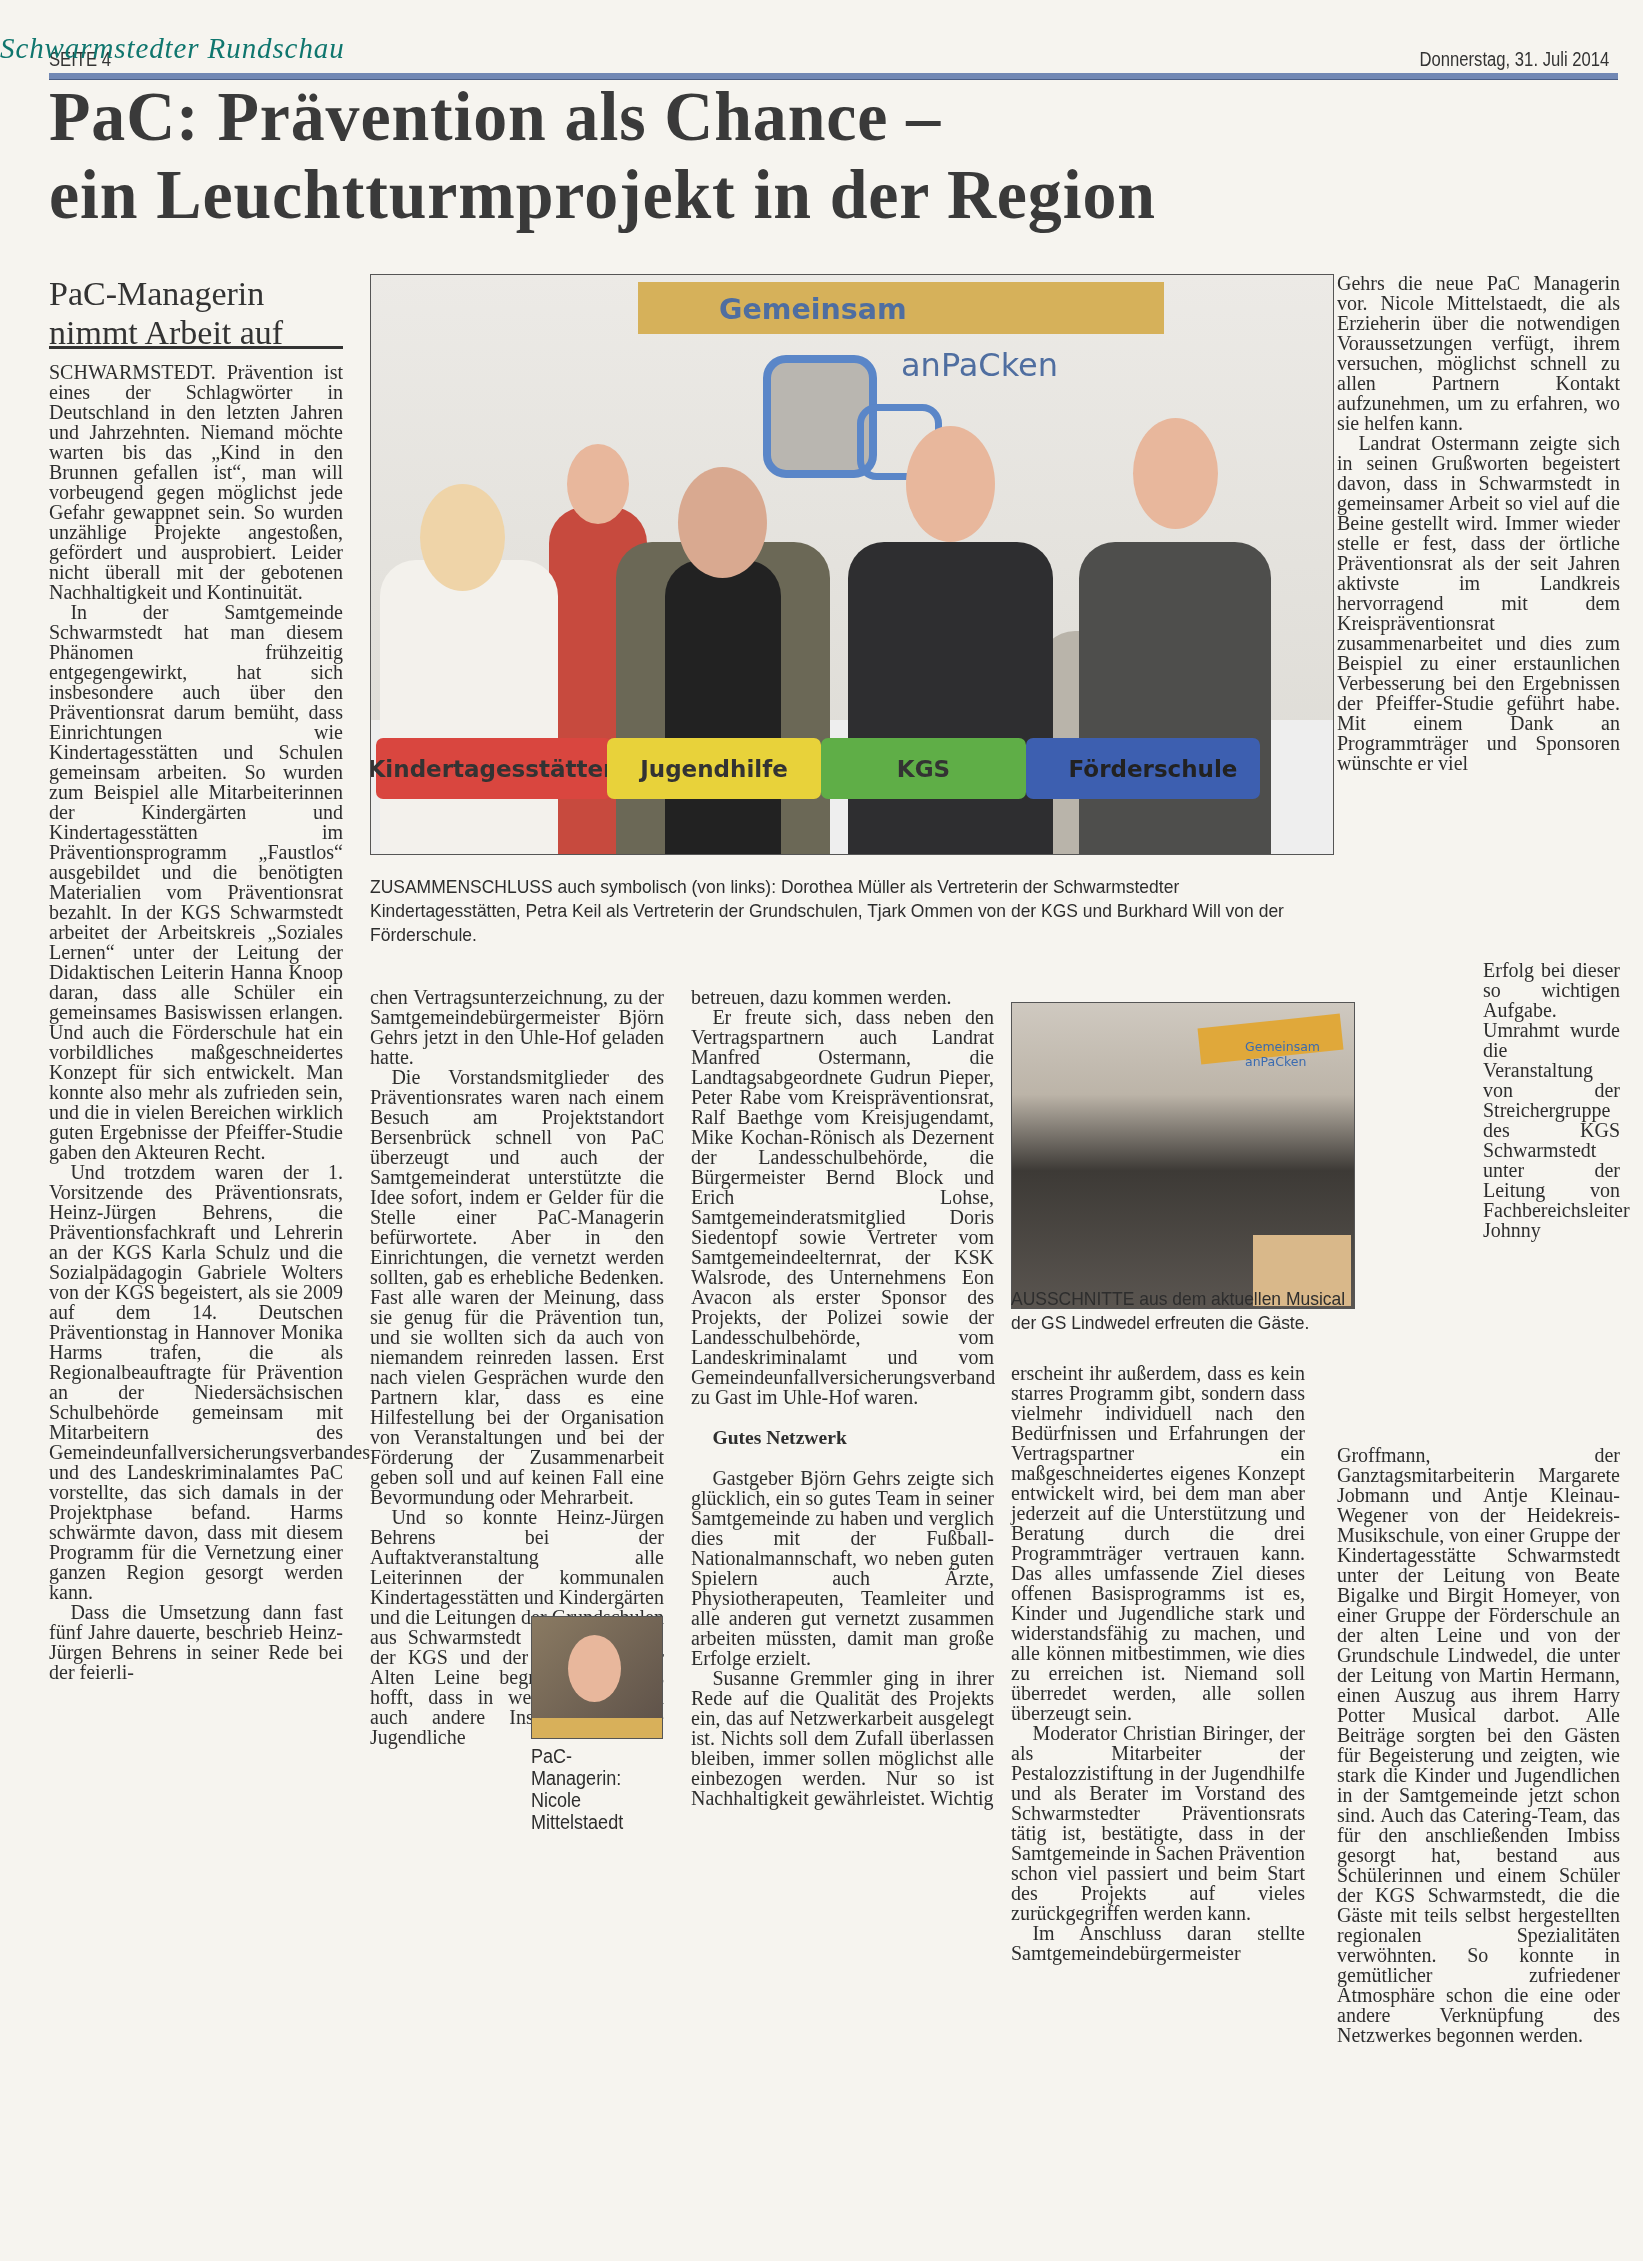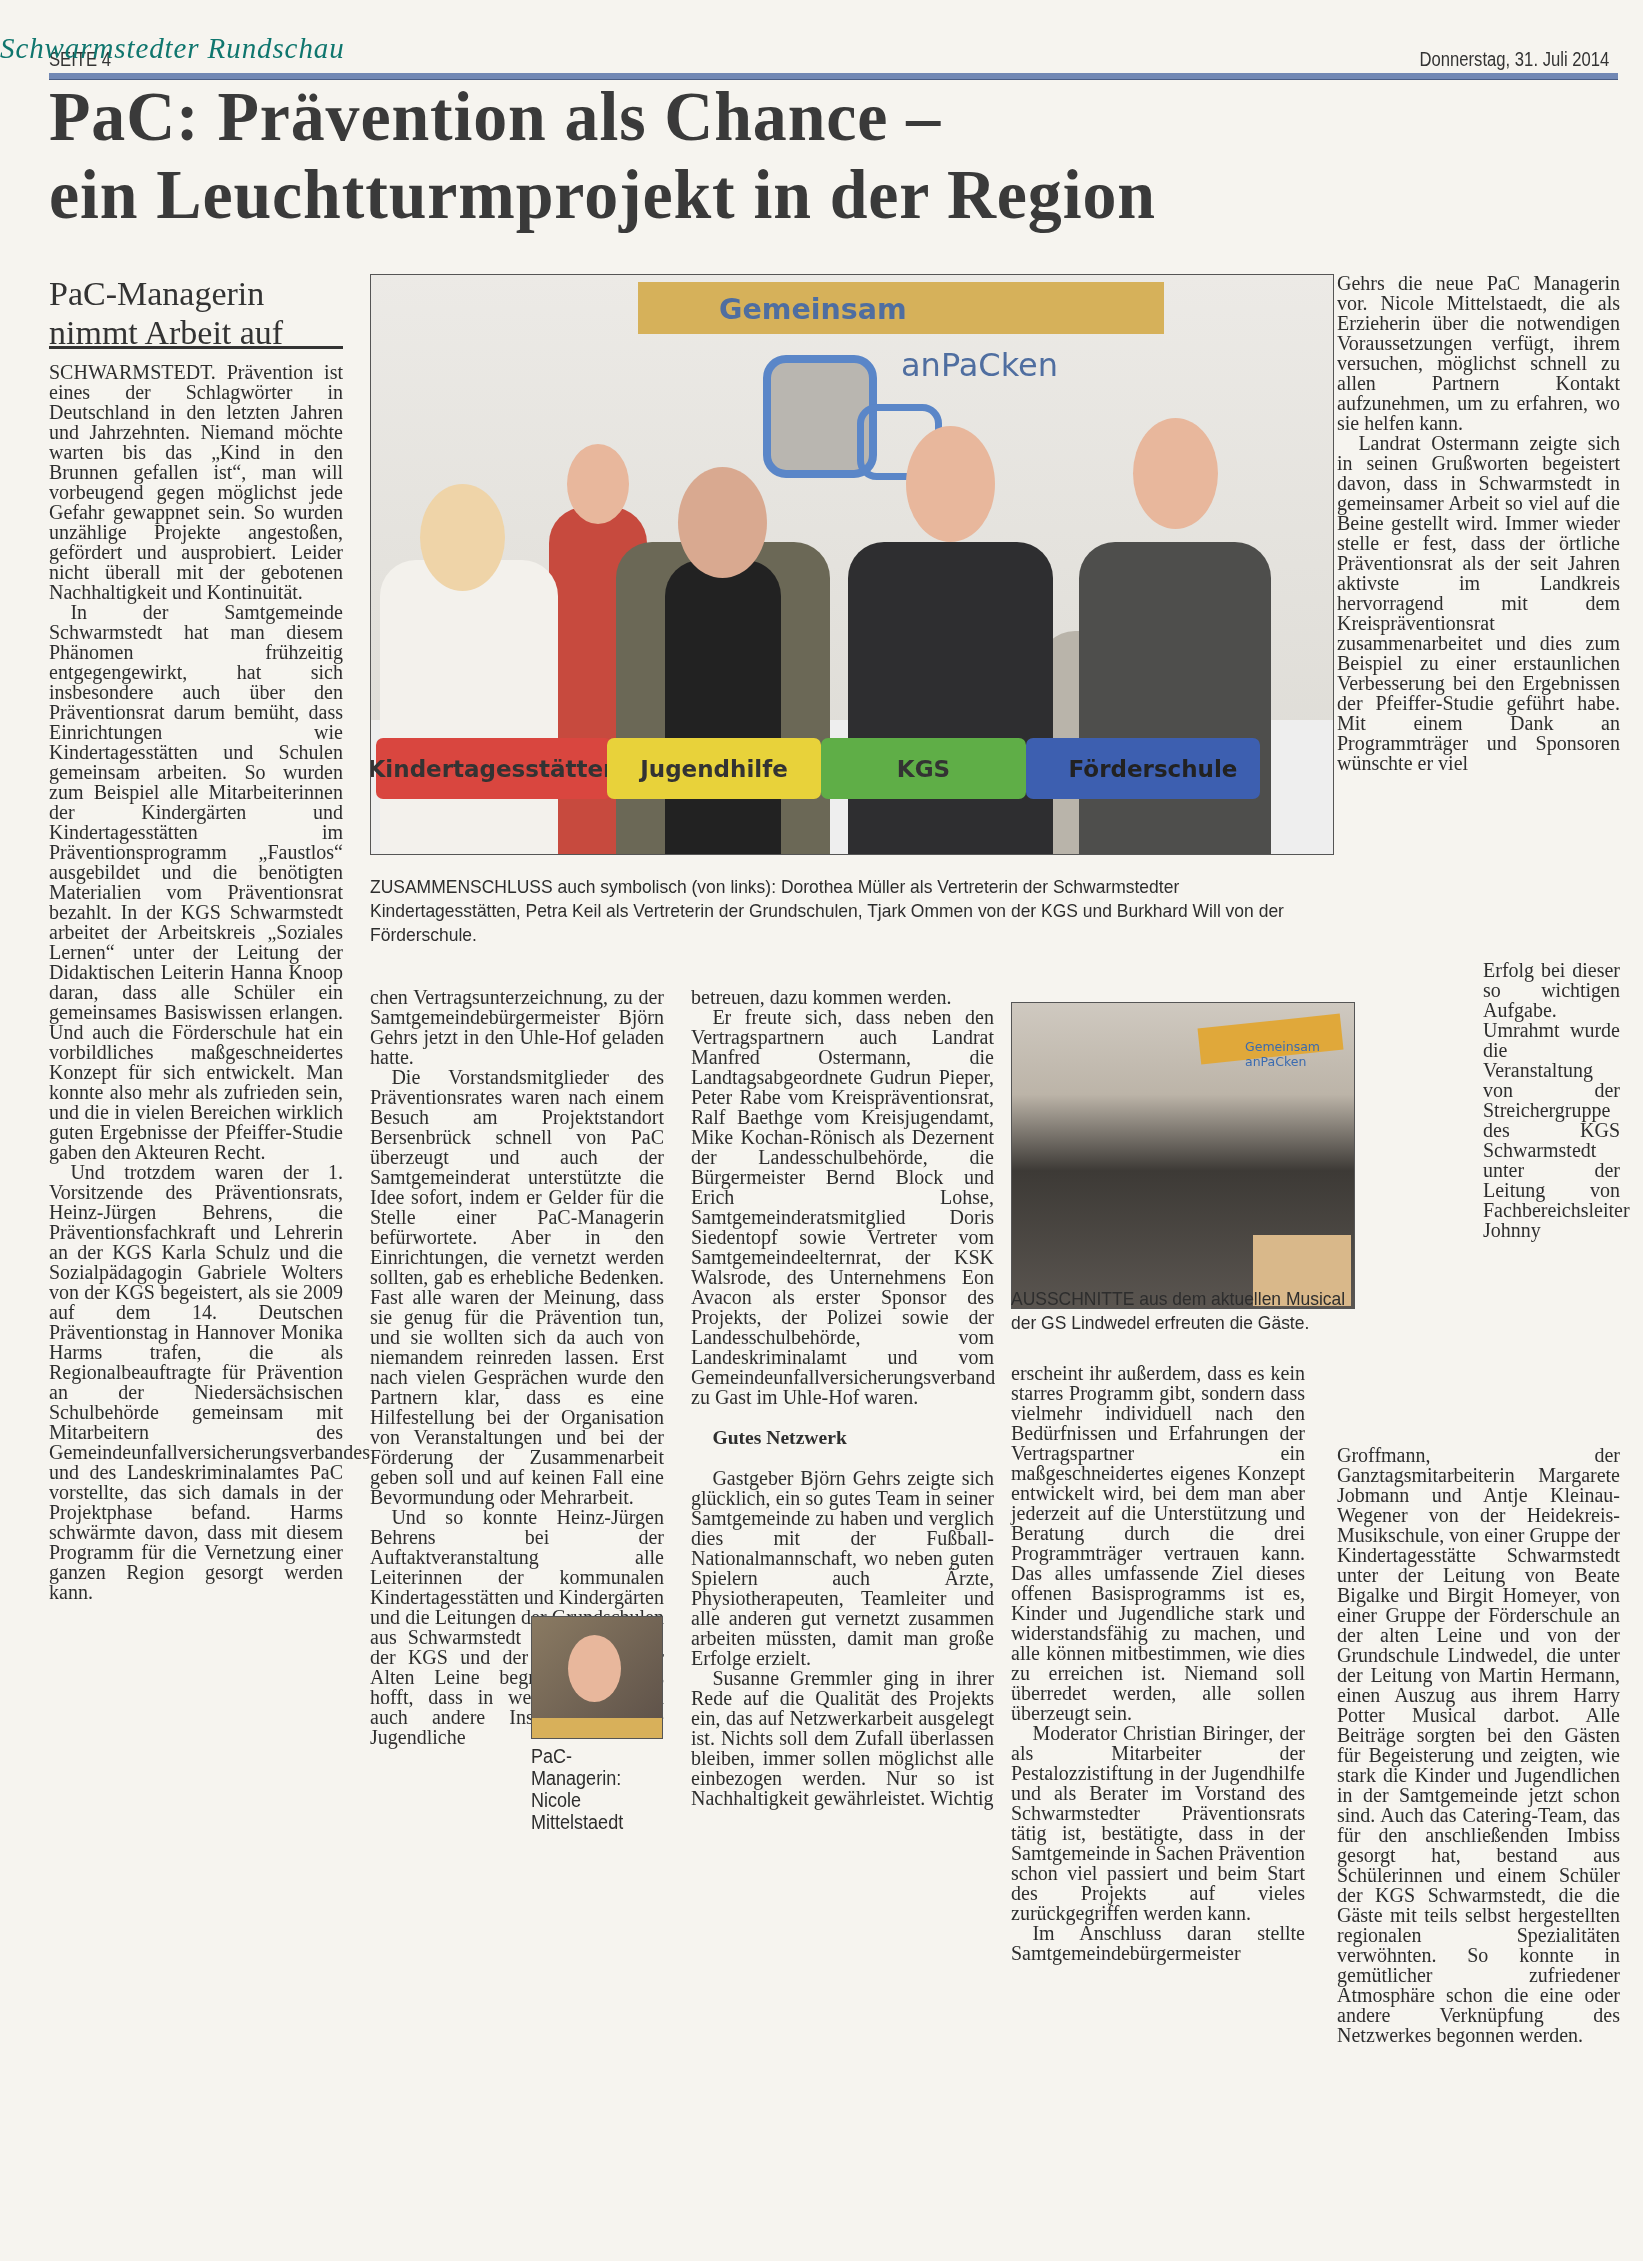--- a/index.html
+++ b/index.html
@@ -89,20 +89,21 @@
   <div class="tube" style="left:236px;width:214px;background:#e8d23a;">Jugendhilfe</div>
   <div class="tube" style="left:450px;width:205px;background:#5fae47;">KGS</div>
   <div class="tube" style="left:655px;width:214px;background:#3d5fb0;color:#222;padding-left:20px;">Förderschule</div>
 </div>
 <div class="caption" style="left:370px;top:875px;width:1043px;">ZUSAMMENSCHLUSS auch symbolisch (von links): Dorothea Müller als Vertreterin der Schwarmstedter Kindertagesstätten, Petra Keil als Vertreterin der Grundschulen, Tjark Ommen von der KGS und Burkhard Will von der Förderschule.</div>
 
 <div class="col" style="left:49px;top:362px;width:294px;">
   <p class="first">SCHWARMSTEDT. Prävention ist eines der Schlagwörter in Deutschland in den letzten Jahren und Jahrzehnten. Niemand möchte warten bis das „Kind in den Brunnen gefallen ist“, man will vorbeugend gegen möglichst jede Gefahr gewappnet sein. So wurden unzählige Projekte angestoßen, gefördert und ausprobiert. Leider nicht überall mit der gebotenen Nachhaltigkeit und Kontinuität.</p>
   <p>In der Samtgemeinde Schwarmstedt hat man diesem Phänomen frühzeitig entgegengewirkt, hat sich insbesondere auch über den Präventionsrat darum bemüht, dass Einrichtungen wie Kindertagesstätten und Schulen gemeinsam arbeiten. So wurden zum Beispiel alle Mitarbeiterinnen der Kindergärten und Kindertagesstätten im Präventionsprogramm „Faustlos“ ausgebildet und die benötigten Materialien vom Präventionsrat bezahlt. In der KGS Schwarmstedt arbeitet der Arbeitskreis „Soziales Lernen“ unter der Leitung der Didaktischen Leiterin Hanna Knoop daran, dass alle Schüler ein gemeinsames Basiswissen erlangen. Und auch die Förderschule hat ein vorbildliches maßgeschneidertes Konzept für sich entwickelt. Man konnte also mehr als zufrieden sein, und die in vielen Bereichen wirklich guten Ergebnisse der Pfeiffer-Studie gaben den Akteuren Recht.</p>
   <p>Und trotzdem waren der 1. Vorsitzende des Präventionsrats, Heinz-Jürgen Behrens, die Präventionsfachkraft und Lehrerin an der KGS Karla Schulz und die Sozialpädagogin Gabriele Wolters von der KGS begeistert, als sie 2009 auf dem 14. Deutschen Präventionstag in Hannover Monika Harms trafen, die als Regionalbeauftragte für Prävention an der Niedersächsischen Schulbehörde gemeinsam mit Mitarbeitern des Gemeindeunfallversicherungsverbandes und des Landeskriminalamtes PaC vorstellte, das sich damals in der Projektphase befand. Harms schwärmte davon, dass mit diesem Programm für die Vernetzung einer ganzen Region gesorgt werden kann.</p>
+  <p>Dass die Umsetzung dann fast fünf Jahre dauerte, beschrieb Heinz-Jürgen Behrens in seiner Rede bei der feierli-</p>
 </div>
 
 <div class="col" style="left:370px;top:987px;width:294px;">
   <p class="first">chen Vertragsunterzeichnung, zu der Samtgemeindebürgermeister Björn Gehrs jetzt in den Uhle-Hof geladen hatte.</p>
   <p style="padding-right:0;">Die Vorstandsmitglieder des Präventionsrates waren nach einem Besuch am Projektstandort Bersenbrück schnell von PaC überzeugt und auch der Samtgemeinderat unterstützte die Idee sofort, indem er Gelder für die Stelle einer PaC-Managerin befürwortete. Aber in den Einrichtungen, die vernetzt werden sollten, gab es erhebliche Bedenken. Fast alle waren der Meinung, dass sie genug für die Prävention tun, und sie wollten sich da auch von niemandem reinreden lassen. Erst nach vielen Gesprächen wurde den Partnern klar, dass es eine Hilfestellung bei der Organisation von Veranstaltungen und bei der Förderung der Zusammenarbeit geben soll und auf keinen Fall eine Bevormundung oder Mehrarbeit.</p>
   <p>Und so konnte Heinz-Jürgen Behrens bei der Auftaktveranstaltung alle Leiterinnen der kommunalen Kindertagesstätten und Kindergärten und die Leitungen der Grundschulen aus Schwarmstedt und Lindwedel, der KGS und der Schule an der Alten Leine begrüßen. Behrens hofft, dass in weiteren Schritten auch andere Institutionen, die Jugendliche</p>
 </div>
 
 <div class="photo portrait">
   <div class="head" style="left:36px;top:18px;width:53px;height:67px;"></div>

